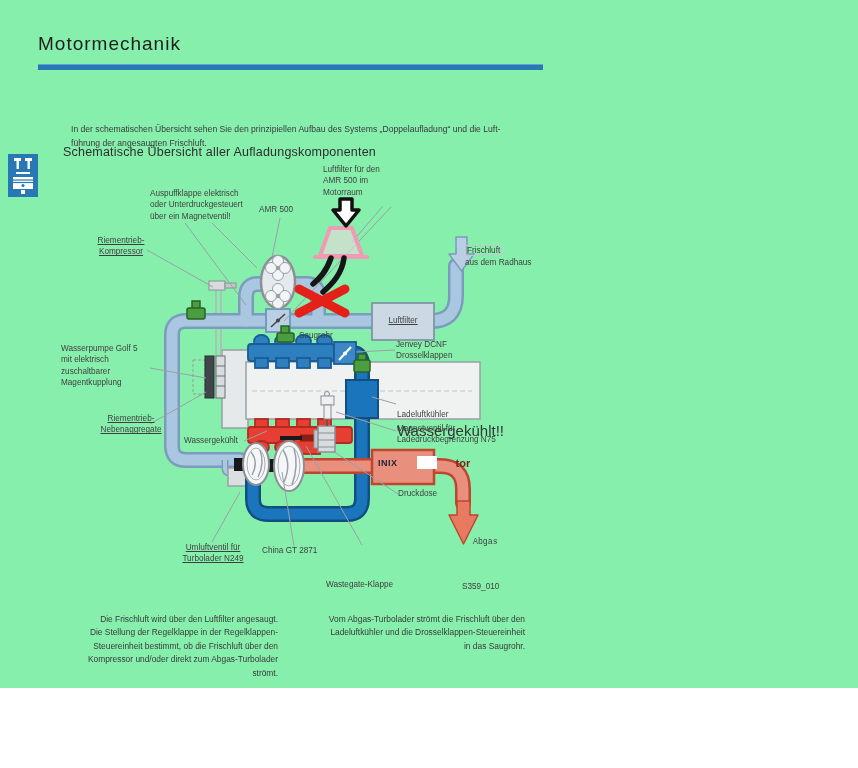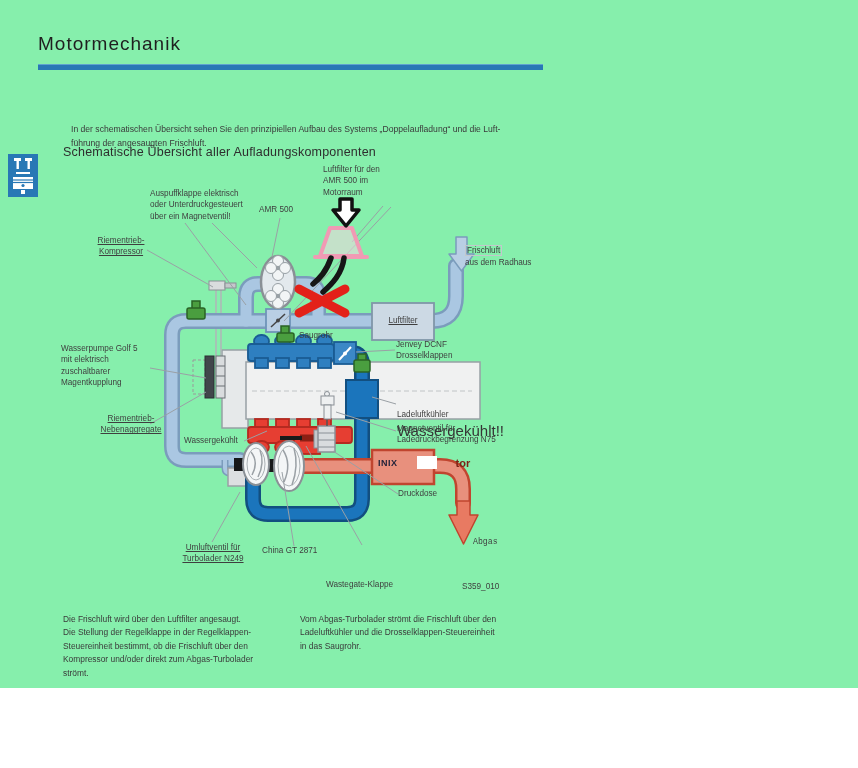--- a/index.html
+++ b/index.html
@@ -21,21 +21,21 @@
   }
   .chapter-icon{position:absolute;left:8px;top:154px;width:30px;height:43px;}
   .heading{
     position:absolute;left:63px;top:97px;
     font-size:12.5px;color:#2e2e2e;font-weight:500;letter-spacing:.2px;margin-top:48px;
   }
   .intro{
     position:absolute;left:71px;top:123px;width:460px;
     font-size:8.6px;line-height:1.62;white-space:pre-line;color:#3a3a3a;
   }
-  .bodycol{position:absolute;font-size:8.4px;line-height:1.6;white-space:pre-line;color:#3a3a3a;}
+  .bodycol{position:absolute;font-size:8.4px;line-height:1.6;white-space:pre-line;color:#3a3a3a;text-align:right;}
   .col-left{left:63px;top:613px;width:215px;}
   .col-right{left:300px;top:613px;width:225px;}
   .pagenum{position:absolute;left:24px;top:731px;font-size:8.5px;color:#444;}
   #diagram{position:absolute;left:0;top:0;z-index:1;}
   .lbl{
     position:absolute;z-index:2;font-size:8.2px;line-height:1.38;
     white-space:pre-line;color:#3f3f3f;
   }
   .lbl.center{text-align:center;text-decoration:underline;}
   .frw{border:1px solid #c3c8cc;padding:0 1px;}

